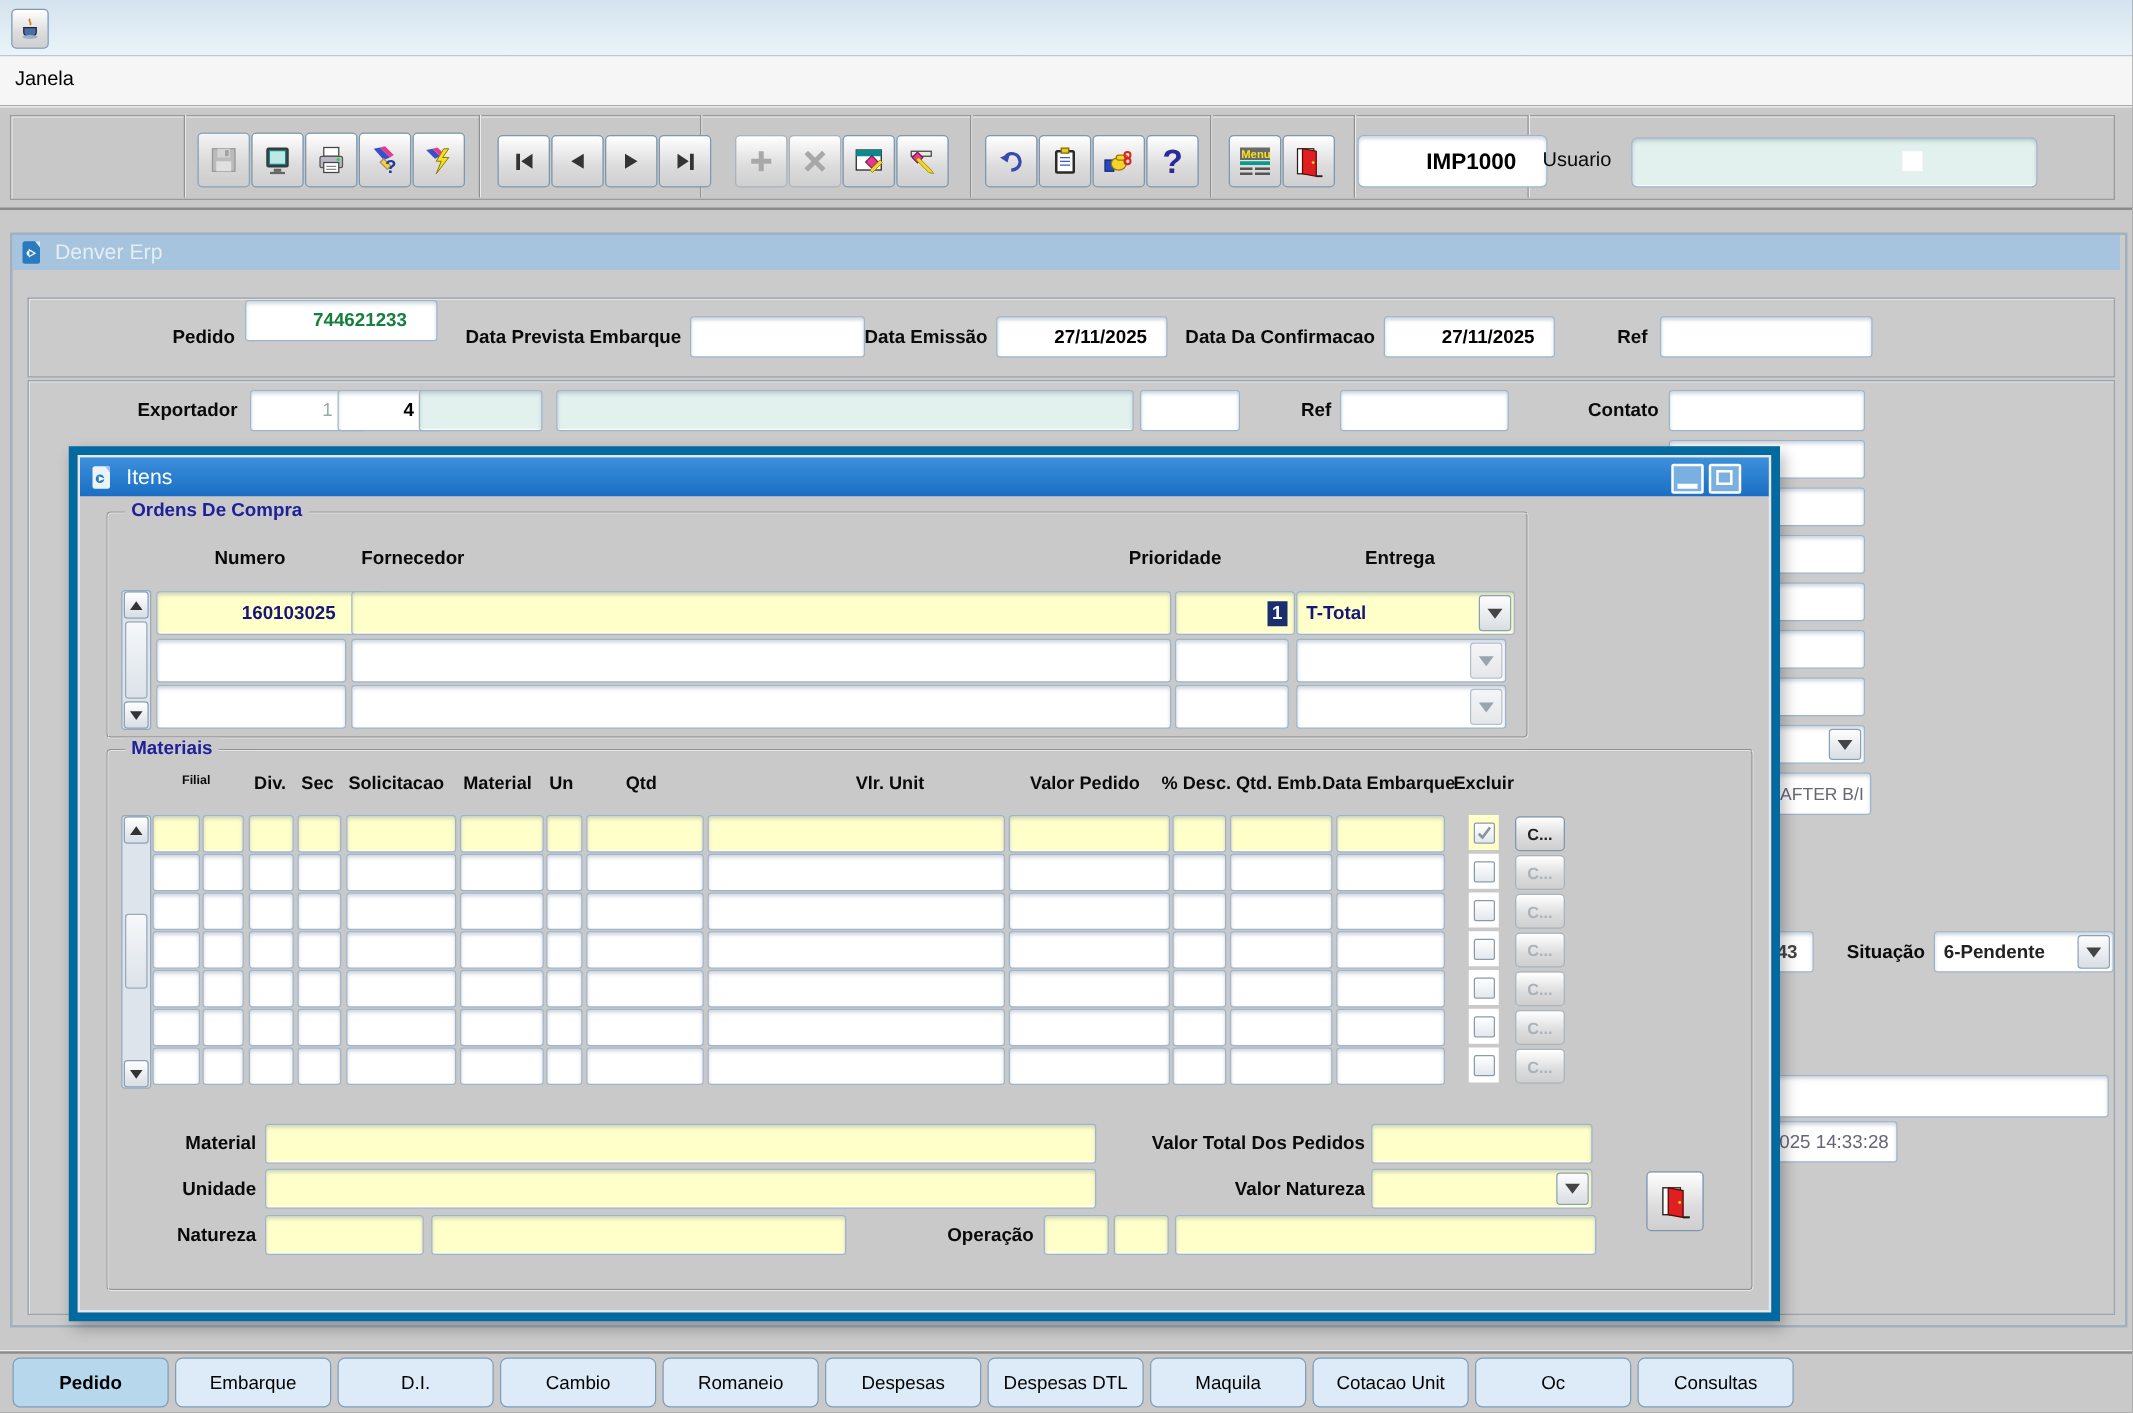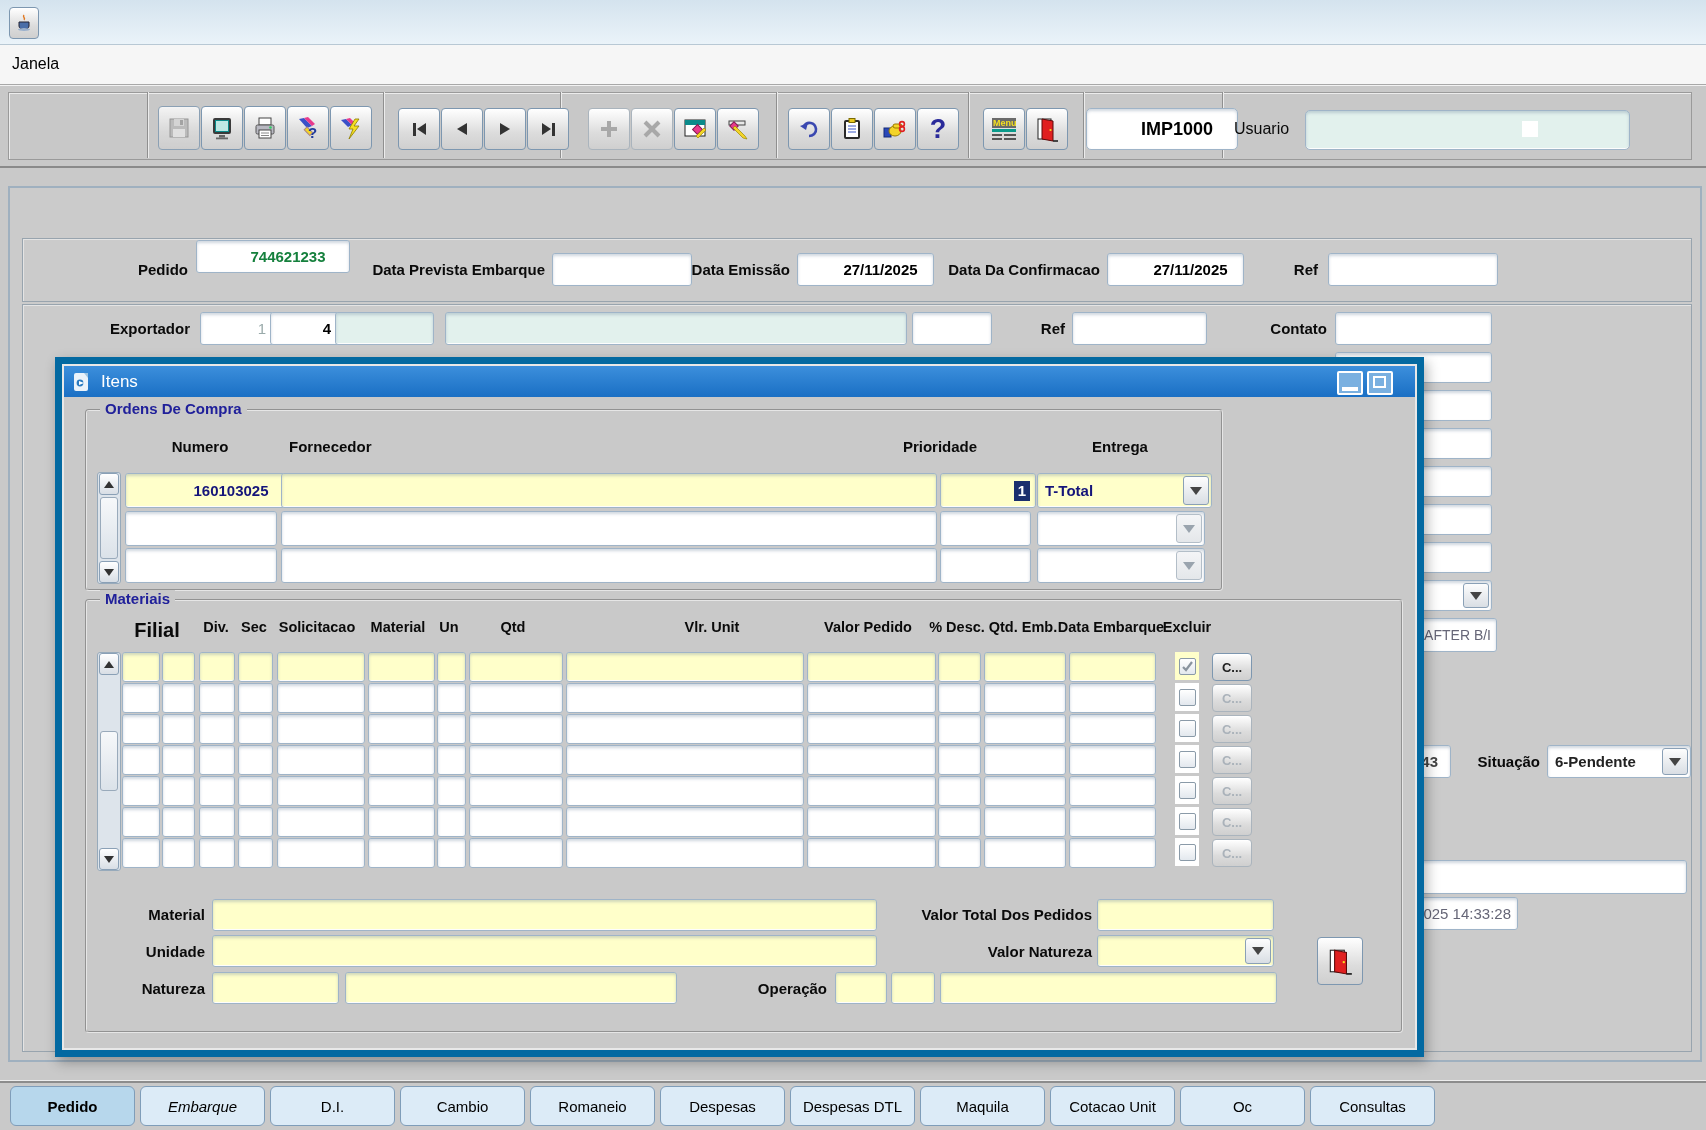--- a/index.html
+++ b/index.html
@@ -214,20 +214,30 @@
   <div class="f center" style="left:1086px;top:108px;width:120px;height:40px;border-radius:5px;color:#000;font-size:18px;">
       <span>IMP1000</span>
     </div>
 
   <div class="lbl" style="left:1234px;top:120px;font-weight:400;font-size:16px;">Usuario</div>
   <div class="f cyan" style="left:1305px;top:110px;width:323px;height:38px;border-radius:5px;">
     <span class="abs" style="left:216px;top:10px;width:16px;height:16px;background:#fff;"></span>
   </div>
 
   <div class="abs" style="left:8px;top:186px;width:1690px;height:872px;border:2px solid #9fb0bf;background:#cbcbcb;"></div>
+  <div class="abs" style="left:10px;top:188px;width:1686px;height:28px;background:#a6c4de;display:flex;align-items:center;gap:8px;padding-left:6px;box-sizing:border-box;">
+    <svg width="20" height="20" viewBox="0 0 20 20">
+      <rect x="2" y="1" width="14" height="18" rx="2" fill="#2a7ac0"></rect>
+      <polygon points="12,1 16,1 16,6" fill="#d8e8f4"></polygon>
+      <polygon points="7,7 13,10.5 7,14" fill="#fff"></polygon>
+        <circle cx="7.5" cy="10.5" r="2.2" fill="#fff"></circle>
+      <polygon points="7.5,8.5 11,10.5 7.5,12.5" fill="#2a7ac0"></polygon>
+    </svg>
+    <span style="color:#e4eef7;font-size:17px;">Denver Erp</span>
+  </div>
 
   <div class="abs" style="left:22px;top:238px;width:1668px;height:62px;border:1px solid #98a4ae;box-shadow:inset 1px 1px 0 #e4e4e4;"></div>
   <div class="lbl r" style="left:88px;top:261px;width:100px;">Pedido</div>
   <div class="f center" style="left:196px;top:240px;width:122px;height:31px;color:#15803d;">
       <span>744621233</span>
     </div>
   <div class="lbl r" style="left:330px;top:261px;width:215px;">Data Prevista Embarque</div>
   <div class="f center" style="left:552px;top:253px;width:108px;height:31px;">
       <span></span>
     </div>
@@ -354,21 +364,21 @@
     <div class="f" style="left:975px;top:184px;width:166px;height:33px;">
       <span class="ddbtn dis">
           <span class="tri down dis"></span>
         </span>
     </div>
 
     <div class="group" style="left:23px;top:235px;width:1314px;height:430px;"></div>
     <div class="group-label" style="left:38px;top:226px;">Materiais</div>
 
     <div id="mat-headers">
-        <div class="lbl c" style="left: 30px; top: 255px; width: 130px; font-size: 20px;">Filial</div>
+        <div class="lbl c" style="left: 30px; top: 255px; width: 130px; font-size: 10px;">Filial</div>
         <div class="lbl c" style="left: 89px; top: 255px; width: 130px; font-size: 14.5px;">Div.</div>
         <div class="lbl c" style="left: 127px; top: 255px; width: 130px; font-size: 14.5px;">Sec</div>
         <div class="lbl c" style="left: 190px; top: 255px; width: 130px; font-size: 14.5px;">Solicitacao</div>
         <div class="lbl c" style="left: 271px; top: 255px; width: 130px; font-size: 14.5px;">Material</div>
         <div class="lbl c" style="left: 322px; top: 255px; width: 130px; font-size: 14.5px;">Un</div>
         <div class="lbl c" style="left: 386px; top: 255px; width: 130px; font-size: 14.5px;">Qtd</div>
         <div class="lbl c" style="left: 585px; top: 255px; width: 130px; font-size: 14.5px;">Vlr. Unit</div>
         <div class="lbl c" style="left: 741px; top: 255px; width: 130px; font-size: 14.5px;">Valor Pedido</div>
         <div class="lbl c" style="left: 830px; top: 255px; width: 130px; font-size: 14.5px;">% Desc.</div>
         <div class="lbl c" style="left: 896px; top: 255px; width: 130px; font-size: 14.5px;">Qtd. Emb.</div>
@@ -539,21 +549,21 @@
     <div class="f yellow" style="left:283px;top:608px;width:330px;height:30px;"></div>
     <div class="lbl r" style="left:630px;top:616px;width:135px;">Operação</div>
     <div class="f yellow" style="left:773px;top:608px;width:50px;height:30px;"></div>
     <div class="f yellow" style="left:829px;top:608px;width:42px;height:30px;"></div>
     <div class="f yellow" style="left:878px;top:608px;width:335px;height:30px;"></div>
   </div>
 
   <div class="abs" style="left:0;top:1080px;width:1706px;height:2px;background:#8c8c8c;border-top:1px solid #ededed;"></div>
   <div class="abs" id="tabbar" style="left:10px;top:1086px;display:flex;gap:5px;">
       <div class="tab active" style="width: 123px;">Pedido</div>
-      <div class="tab" style="width: 123px; font-style: italic;">Embarque</div>
+      <div class="tab" style="width: 123px;">Embarque</div>
       <div class="tab" style="width: 123px;">D.I.</div>
       <div class="tab" style="width: 123px;">Cambio</div>
       <div class="tab" style="width: 123px;">Romaneio</div>
       <div class="tab" style="width: 123px;">Despesas</div>
       <div class="tab" style="width: 123px;">Despesas DTL</div>
       <div class="tab" style="width: 123px;">Maquila</div>
       <div class="tab" style="width: 123px;">Cotacao Unit</div>
       <div class="tab" style="width: 123px;">Oc</div>
       <div class="tab" style="width: 123px;">Consultas</div>
     </div>

